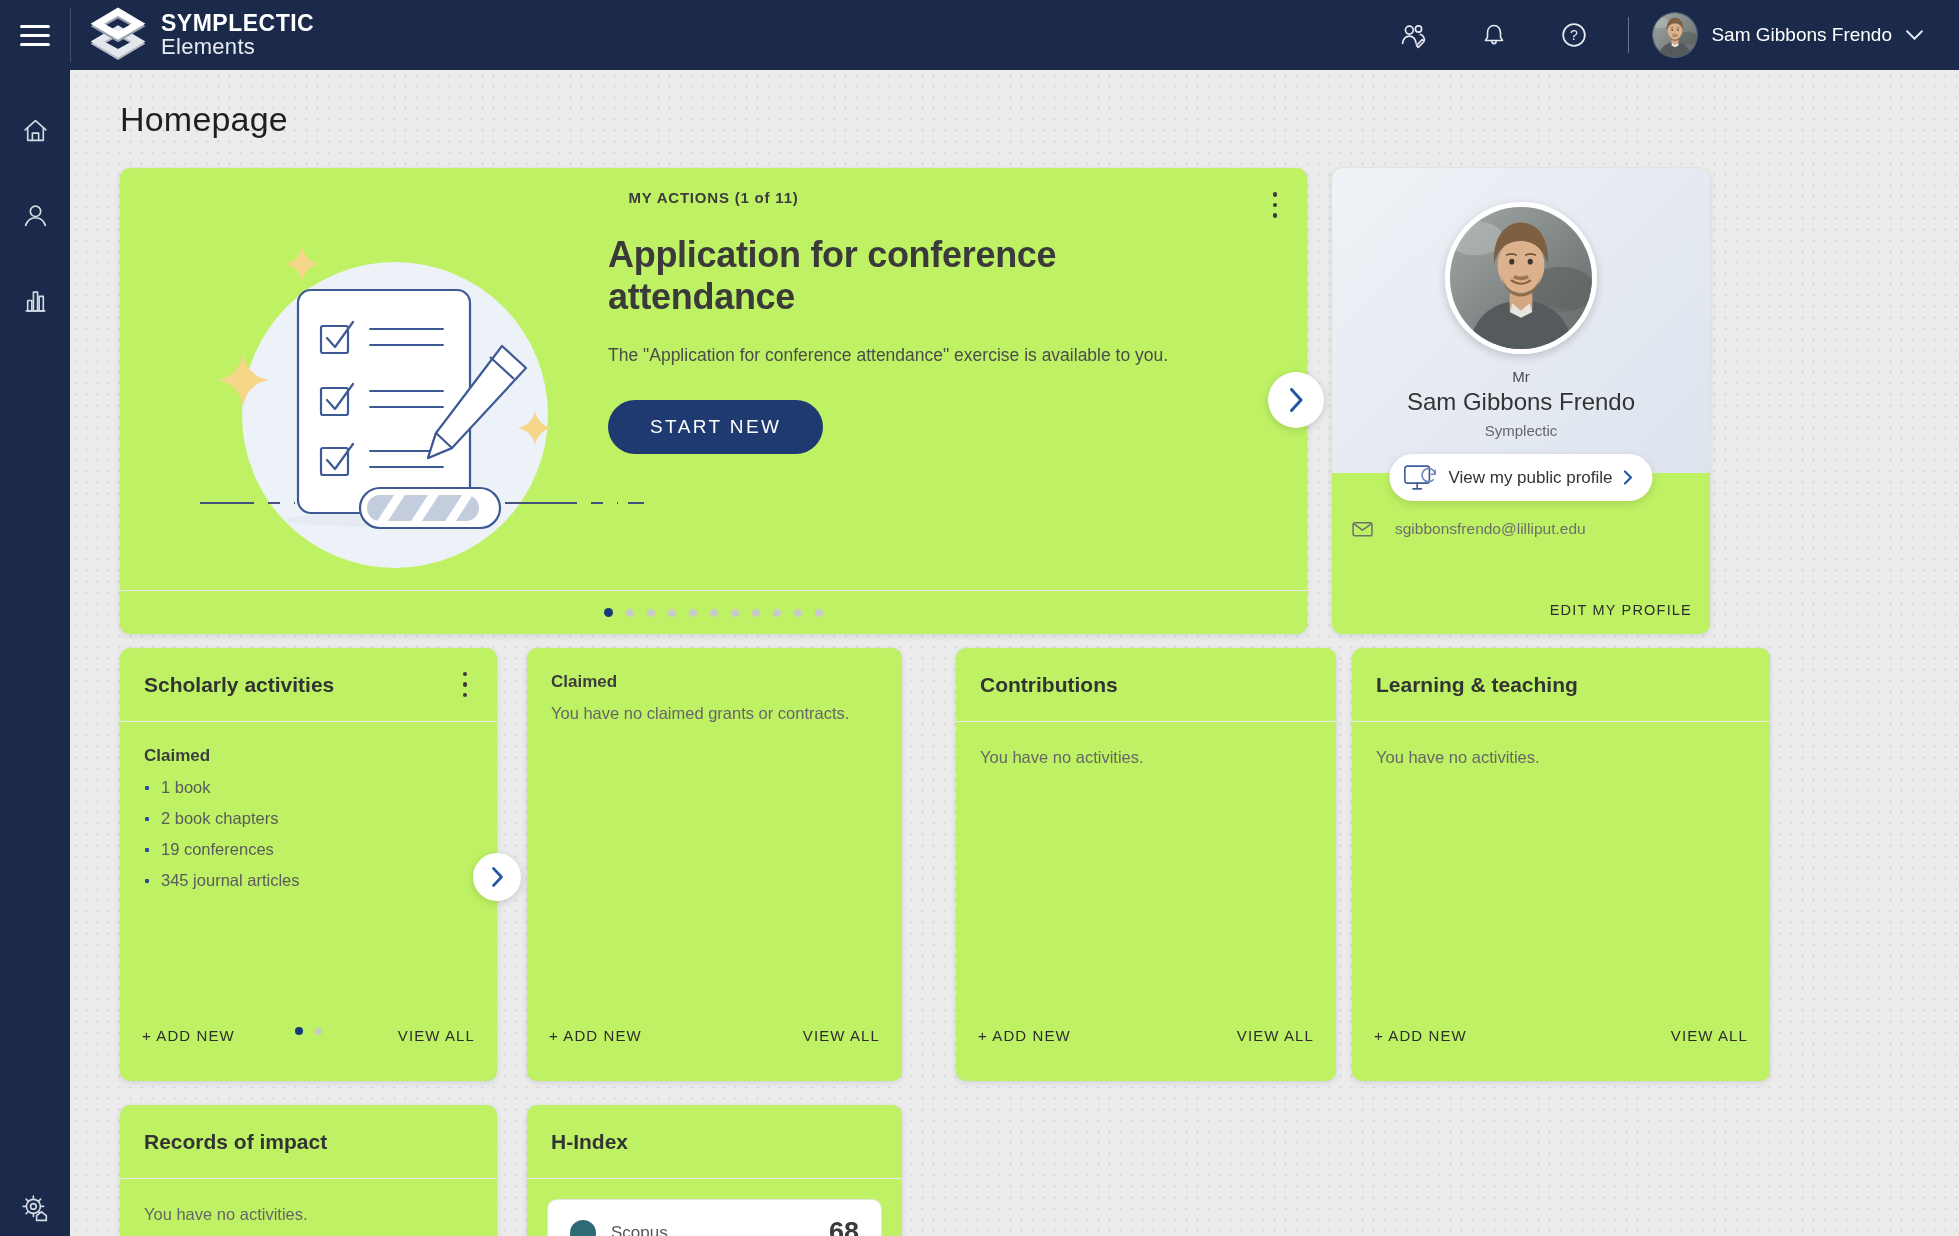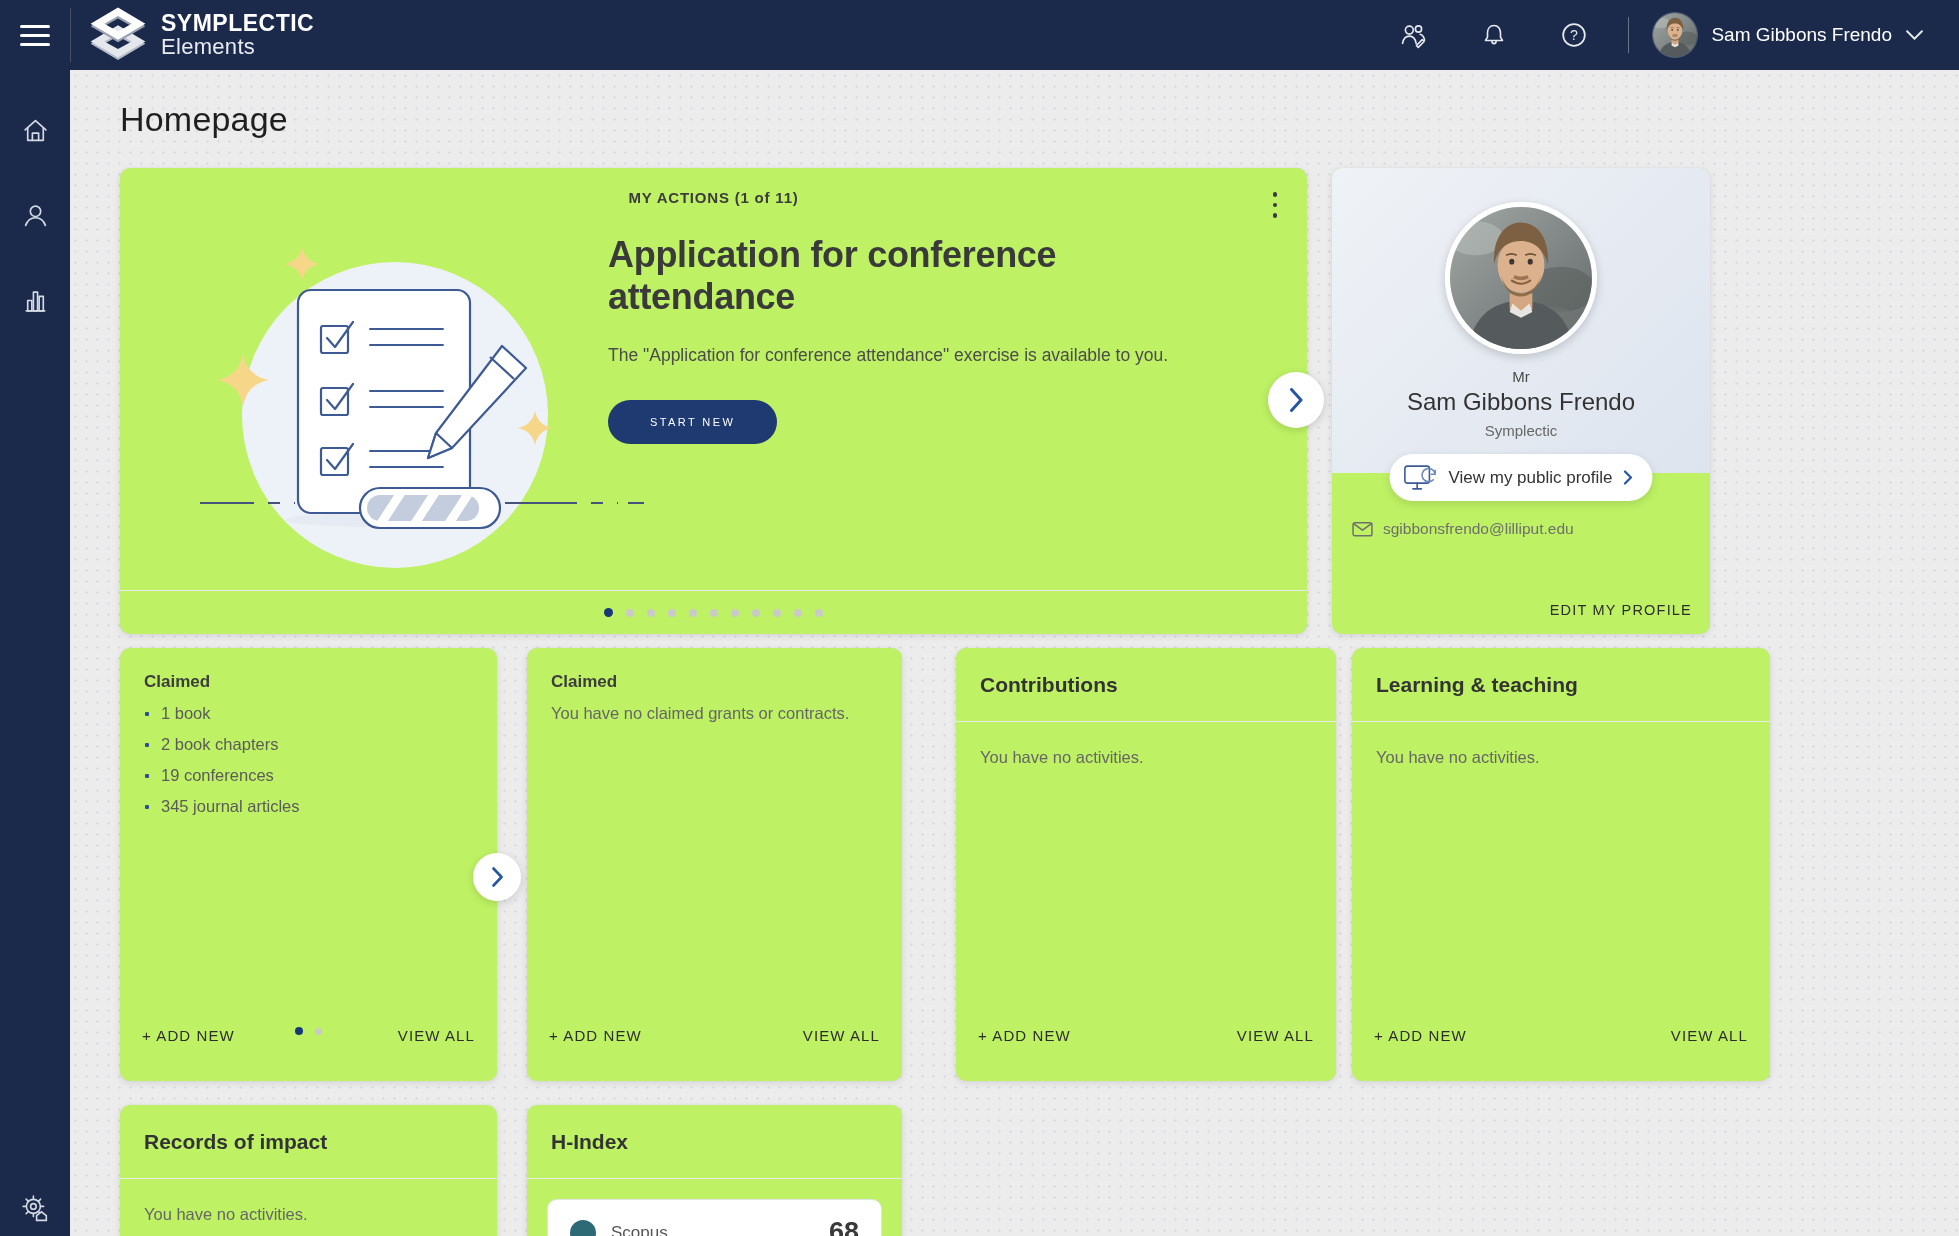--- a/index.html
+++ b/index.html
@@ -54,42 +54,42 @@
   .actions-card{ left:120px; top:168px; width:1187px; height:466px;}
   .actions-label{ position:absolute; top:21px; left:0; width:100%; text-align:center;
     font-size:15px; font-weight:600; letter-spacing:.8px; color:#3c3c3c;}
   .actions-card > .kebab{ position:absolute; top:18px; right:24px;}
   .illustration{ position:absolute; left:80px; top:42px;}
   .actions-text{ position:absolute; left:488px; top:66px; width:580px;}
   .actions-text h2{ font-size:36px; font-weight:700; color:#3a3a3a; line-height:1.18;
     max-width:500px; letter-spacing:-.3px; margin-bottom:26px;}
   .actions-text p{ font-size:17.5px; color:#4c4c4c; margin-bottom:34px;}
   .start-new{ background:#1e3a70; color:#fff; border:none; cursor:pointer;
-    font-family:inherit; font-size:11px; letter-spacing:2.4px; padding:16px 42px; border-radius:27px;}
+    font-family:inherit; font-size:19px; letter-spacing:2.4px; padding:16px 42px; border-radius:27px;}
   .next-btn{ position:absolute; right:-17px; top:204px; width:56px; height:56px; border-radius:50%;
     background:#fff; border:none; cursor:pointer; box-shadow:0 2px 9px rgba(0,0,0,.16);
     display:flex; align-items:center; justify-content:center; z-index:3;}
   .actions-footer{ position:absolute; left:0; right:0; bottom:0; height:44px;
     border-top:1px solid #e9e9e9; display:flex; align-items:center; justify-content:center; gap:13px;}
   .dot{ width:8px; height:8px; border-radius:50%; background:#c9c9c9; cursor:pointer; display:block;}
   .dot.active{ width:9px; height:9px; background:#17387a;}
   
   .profile-card{ left:1332px; top:168px; width:378px; height:466px;}
   .profile-top{ height:305px; border-radius:10px 10px 0 0; text-align:center;
     background:linear-gradient(135deg,#eff2f6 0%, #e5eaf2 55%, #dde4ee 100%);}
   .avatar-lg{ width:152px; height:152px; border-radius:50%; border:5px solid #fff;
     box-shadow:0 3px 10px rgba(0,0,0,.18); overflow:hidden; display:inline-block; margin-top:34px;}
   .salutation{ font-size:15px; color:#4a4a4a; margin-top:10px;}
   .profile-name{ font-size:24px; font-weight:500; color:#333; margin-top:3px;}
   .profile-org{ font-size:15px; color:#666; margin-top:6px;}
   .public-profile-btn{ position:absolute; top:286px; left:50%; transform:translateX(-50%);
     height:47px; padding:0 20px 0 14px; border-radius:26px; background:#fff; border:none; cursor:pointer;
     box-shadow:0 3px 10px rgba(0,0,0,.13); display:flex; align-items:center; gap:11px;
     font-family:inherit; font-size:17px; color:#333; white-space:nowrap;text-align:center;}
-  .email-row{ position:absolute; top:352px; left:20px; display:flex; align-items:center; gap:10px;
+  .email-row{ position:absolute; top:352px; left:20px; display:flex; align-items:center; gap:22px;
     font-size:15.5px; color:#6e6e6e;}
   .edit-profile{ position:absolute; right:18px; bottom:16px; background:none; border:none; cursor:pointer;
     font-family:inherit; font-size:14.5px; letter-spacing:1.2px; color:#2d2d2d;}
   
   .card-head{ height:74px; padding:0 24px; border-bottom:1px solid #ececec;
     display:flex; align-items:center; justify-content:space-between;}
   .card-head h3{ font-size:21px; font-weight:600; color:#333;}
   .card-body{ padding:24px;}
   .card-body h4{ font-size:17px; font-weight:700; color:#3d3d3d; margin-bottom:10px;}
   .card-body p{ font-size:16.5px; color:#666; line-height:1.45; max-width:300px;}
@@ -349,20 +349,28 @@
     <svg width="21" height="16" viewBox="0 0 20 15" fill="none" stroke="#6e6e6e" stroke-width="1.4" stroke-linejoin="round">
       <rect x="1" y="1.5" width="18" height="12.5" rx="1.8"></rect>
       <path d="M1.8 2.6 L10 8.6 L18.2 2.6"></path>
     </svg>
     <span>sgibbonsfrendo@lilliput.edu</span>
   </div>
   <button class="edit-profile">EDIT MY PROFILE</button>
 </aside>
 
 <section class="card sc-scholarly">
+  <div class="card-head">
+    <h3>Scholarly activities</h3>
+    <button class="kebab">
+        <i></i>
+        <i></i>
+        <i></i>
+      </button>
+  </div>
   <div class="card-body">
     <h4>Claimed</h4>
     <ul class="bullet-list">
         <li>1 book</li>
         <li>2 book chapters</li>
         <li>19 conferences</li>
         <li>345 journal articles</li>
       </ul>
   </div>
   <button class="side-next">

